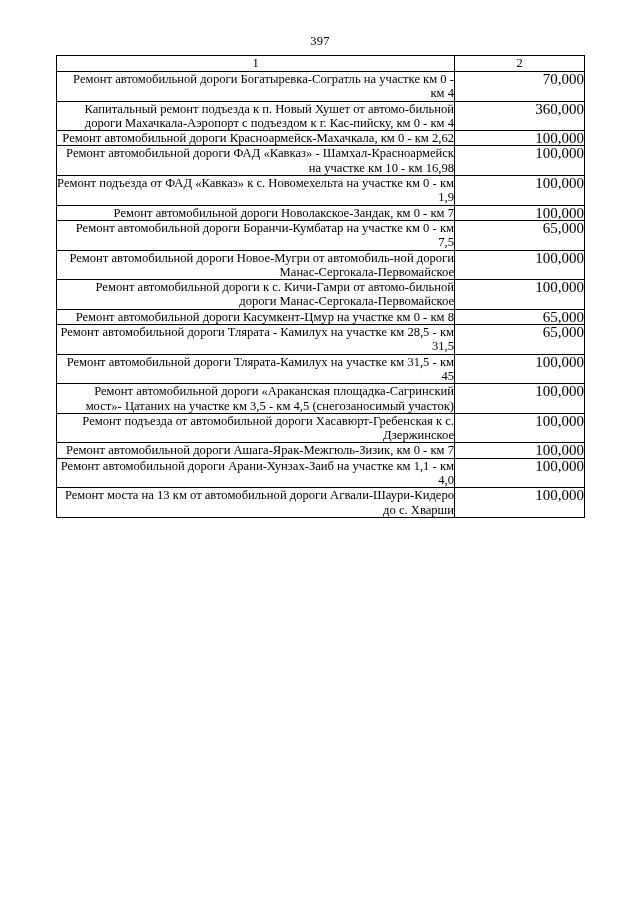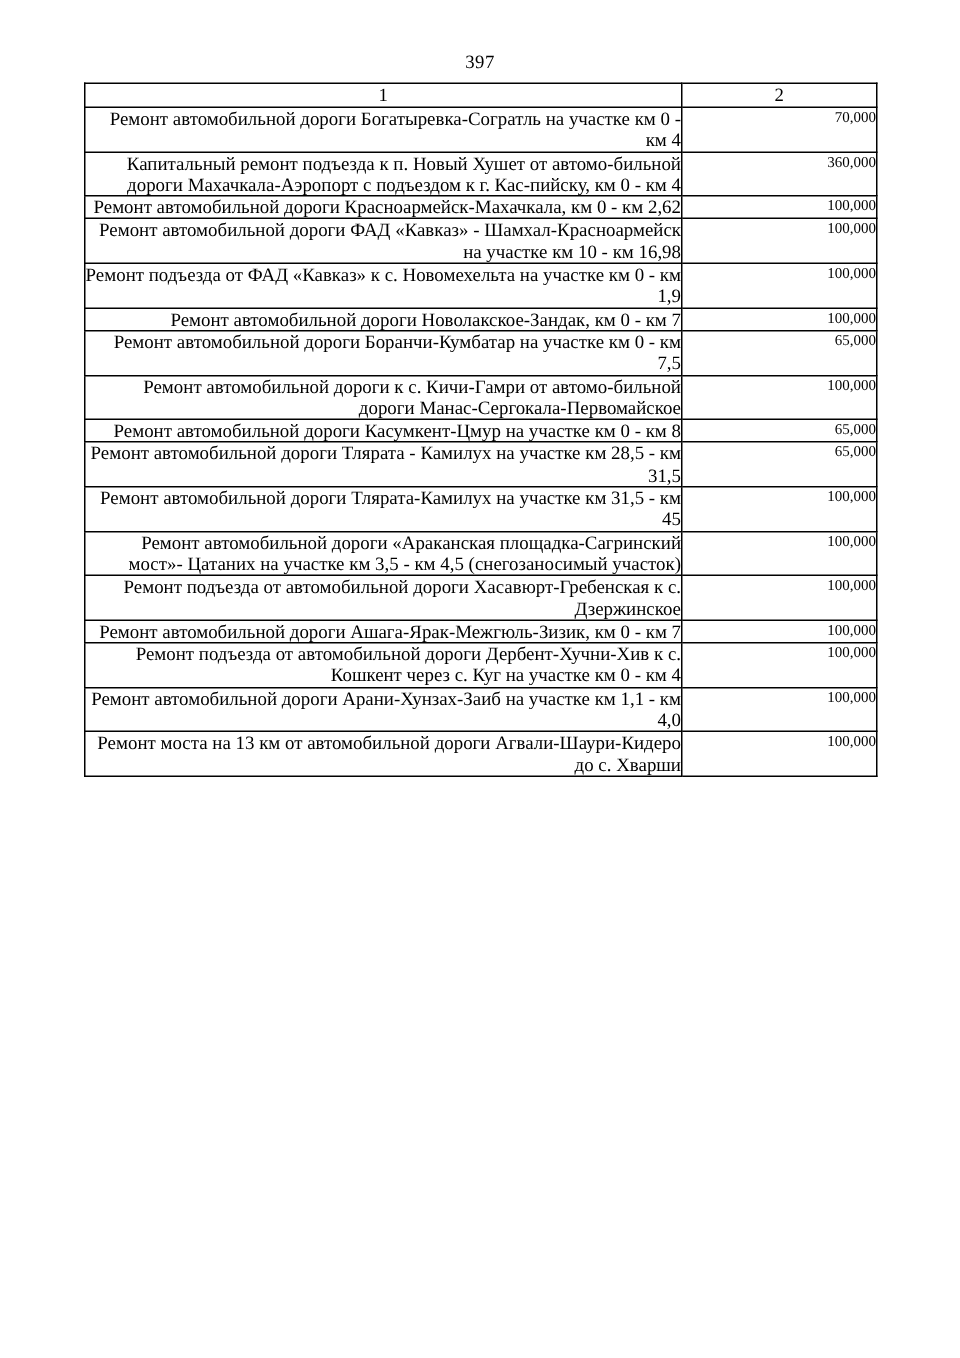--- a/index.html
+++ b/index.html
@@ -59,21 +59,21 @@
 
   td.cell-text {
     padding: 6px 6px 7px 6px;
     font-size: 12.6px;
     line-height: 14.3px;
     text-align: right;
     hyphens: manual;
   }
   td.cell-num {
     padding: 6px 10px 7px 6px;
-    font-size: 10px;
+    font-size: 15px;
     line-height: 14.3px;
     text-align: right;
     white-space: nowrap;
   }
 </style>
 </head>
 <body>
 
 <div class="page">
 
@@ -113,20 +113,24 @@
       </tr>
       <tr>
         <td class="cell-text">Ремонт автомобильной дороги Новолакское-Зандак, км 0 - км 7</td>
         <td class="cell-num">100,000</td>
       </tr>
       <tr>
         <td class="cell-text">Ремонт автомобильной дороги Боранчи-Кумбатар на участке км 0 - км 7,5</td>
         <td class="cell-num">65,000</td>
       </tr>
       <tr>
+        <td class="cell-text">Ремонт автомобильной дороги Новое-Мугри от автомобиль-ной дороги Манас-Сергокала-Первомайское</td>
+        <td class="cell-num">100,000</td>
+      </tr>
+      <tr>
         <td class="cell-text">Ремонт автомобильной дороги к с. Кичи-Гамри от автомо-бильной дороги Манас-Сергокала-Первомайское</td>
         <td class="cell-num">100,000</td>
       </tr>
       <tr>
         <td class="cell-text">Ремонт автомобильной дороги Касумкент-Цмур на участке км 0 - км 8</td>
         <td class="cell-num">65,000</td>
       </tr>
       <tr>
         <td class="cell-text">Ремонт автомобильной дороги Тлярата - Камилух на участке км 28,5 - км 31,5</td>
         <td class="cell-num">65,000</td>
@@ -141,24 +145,20 @@
       </tr>
       <tr>
         <td class="cell-text">Ремонт подъезда от автомобильной дороги Хасавюрт-Гребенская к с. Дзержинское</td>
         <td class="cell-num">100,000</td>
       </tr>
       <tr>
         <td class="cell-text">Ремонт автомобильной дороги Ашага-Ярак-Межгюль-Зизик, км 0 - км 7</td>
         <td class="cell-num">100,000</td>
       </tr>
       <tr>
-        <td class="cell-text">Ремонт подъезда от автомобильной дороги Дербент-Хучни-Хив к с. Кошкент через с. Куг на участке км 0 - км 4</td>
-        <td class="cell-num">100,000</td>
-      </tr>
-      <tr>
         <td class="cell-text">Ремонт автомобильной дороги Арани-Хунзах-Заиб на участке км 1,1 - км 4,0</td>
         <td class="cell-num">100,000</td>
       </tr>
       <tr>
         <td class="cell-text">Ремонт моста на 13 км от автомобильной дороги Агвали-Шаури-Кидеро до с. Хварши</td>
         <td class="cell-num">100,000</td>
       </tr>
     </tbody>
   </table>
 

